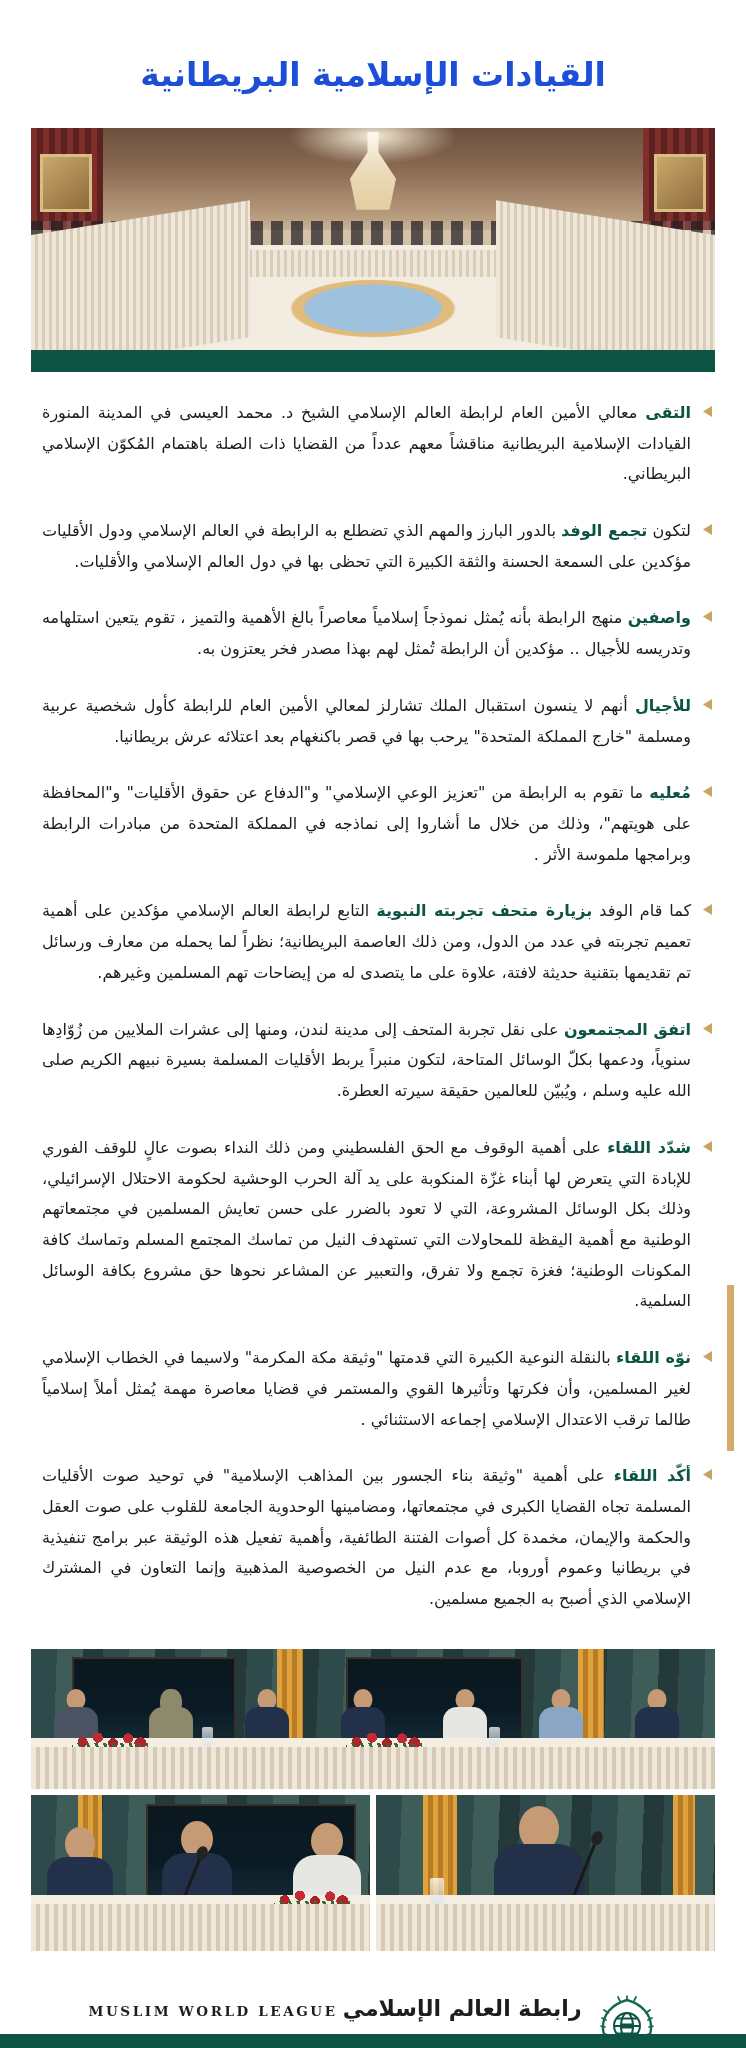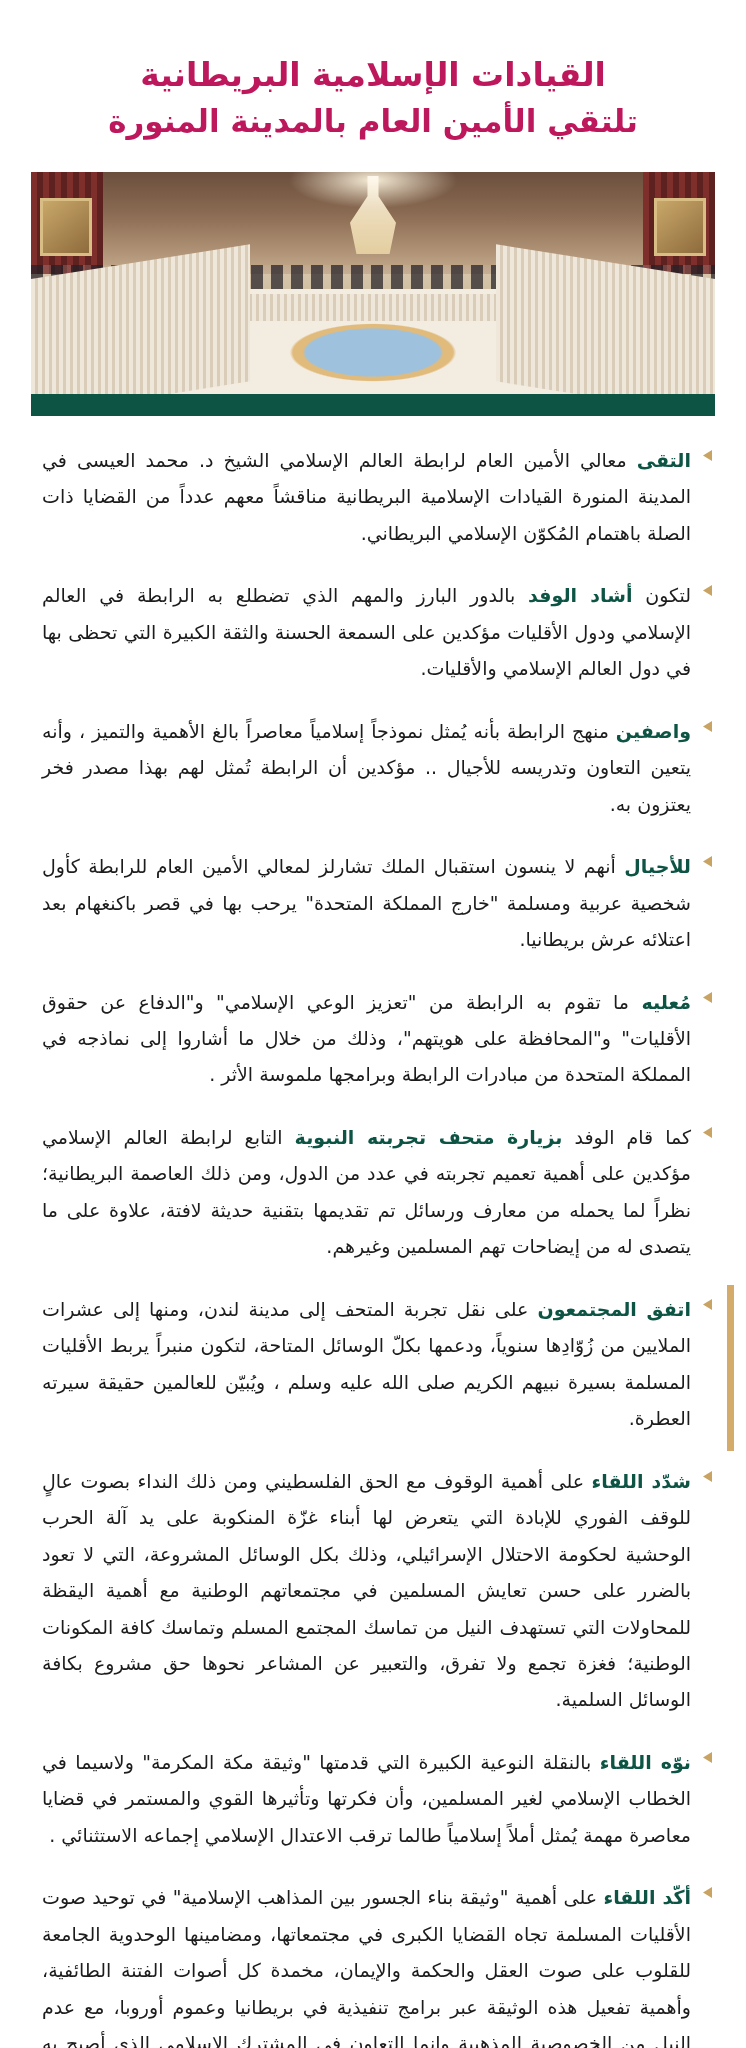--- a/index.html
+++ b/index.html
@@ -15,21 +15,21 @@
     min-height:2048px;
     overflow:hidden;
   }
 
   
   .title-block{
     padding:52px 60px 0 60px;
     text-align:center;
   }
   .title-line{
-    color:#be185d;
+    color:#1d4ed8;
     font-family:"DejaVu Sans", sans-serif;
     font-weight:700;
     font-size:33px;
     line-height:1.42;
     letter-spacing:0.4px;
     direction:rtl;
     white-space:nowrap;
   }
   .title-line.l2{ font-size:31px; }
 
@@ -121,21 +121,21 @@
     color:#c9a362;
     font-size:13px;
     line-height:1;
   }
   .bullet svg{ display:block; margin:0 auto; }
   .para{
     flex:1 1 auto;
     direction:rtl;
     text-align:justify;
     color:#1c1c1c;
-    font-size:19px;
+    font-size:16px;
     line-height:1.92;
     font-family:"DejaVu Sans", sans-serif;
   }
   .para .lead{
     color:#0d5445;
     font-weight:700;
   }
 
   
   .gold-rule{
@@ -286,21 +286,20 @@
     left:0; right:0; bottom:0;
     height:27px;
     background:#0d5445;
   }
 </style>
 </head>
 <body>
 
 <div class="title-block">
   <div class="title-line l1">القيادات الإسلامية البريطانية</div>
-  <div class="title-line l2">تلتقي الأمين العام بالمدينة المنورة</div>
 </div>
 
 <div class="hero-wrap">
   <div class="hero">
     <div class="hero-ceiling"></div>
     <div class="chandelier"></div>
     <div class="hero-drape-l"></div>
     <div class="hero-drape-r"></div>
     <div class="hero-pic-l"></div>
     <div class="hero-pic-r"></div>
@@ -324,30 +323,30 @@
     </span>
     <p class="para"><span class="lead">التقى</span><span> معالي الأمين العام لرابطة العالم الإسلامي الشيخ د. محمد العيسى في المدينة المنورة القيادات الإسلامية البريطانية مناقشاً معهم عدداً من القضايا ذات الصلة باهتمام المُكوّن الإسلامي البريطاني.</span></p>
   </div>
 
   <div class="item">
     <span class="bullet">
       <svg width="9" height="11" viewBox="0 0 9 11">
           <polygon points="9,0 9,11 0,5.5" fill="#c9a362"></polygon>
         </svg>
     </span>
-    <p class="para"><span>لتكون </span><span class="lead">أشاد الوفد</span><span> بالدور البارز والمهم الذي تضطلع به الرابطة في العالم الإسلامي ودول الأقليات مؤكدين على السمعة الحسنة والثقة الكبيرة التي تحظى بها في دول العالم الإسلامي والأقليات.</span></p>
-  </div>
-
-  <div class="item">
-    <span class="bullet">
-      <svg width="9" height="11" viewBox="0 0 9 11">
-          <polygon points="9,0 9,11 0,5.5" fill="#c9a362"></polygon>
-        </svg>
-    </span>
-    <p class="para"><span class="lead">واصفين</span><span> منهج الرابطة بأنه يُمثل نموذجاً إسلامياً معاصراً بالغ الأهمية والتميز ، وأنه يتعين التعاون وتدريسه للأجيال .. مؤكدين أن الرابطة تُمثل لهم بهذا مصدر فخر يعتزون به.</span></p>
+    <p class="para"><span>لتكون </span><span class="lead">تجمع الوفد</span><span> بالدور البارز والمهم الذي تضطلع به الرابطة في العالم الإسلامي ودول الأقليات مؤكدين على السمعة الحسنة والثقة الكبيرة التي تحظى بها في دول العالم الإسلامي والأقليات.</span></p>
+  </div>
+
+  <div class="item">
+    <span class="bullet">
+      <svg width="9" height="11" viewBox="0 0 9 11">
+          <polygon points="9,0 9,11 0,5.5" fill="#c9a362"></polygon>
+        </svg>
+    </span>
+    <p class="para"><span class="lead">واصفين</span><span> منهج الرابطة بأنه يُمثل نموذجاً إسلامياً معاصراً بالغ الأهمية والتميز ، تقوم يتعين استلهامه وتدريسه للأجيال .. مؤكدين أن الرابطة تُمثل لهم بهذا مصدر فخر يعتزون به.</span></p>
   </div>
 
   <div class="item">
     <span class="bullet">
       <svg width="9" height="11" viewBox="0 0 9 11">
           <polygon points="9,0 9,11 0,5.5" fill="#c9a362"></polygon>
         </svg>
     </span>
     <p class="para"><span class="lead">للأجيال</span><span> أنهم لا ينسون استقبال الملك تشارلز لمعالي الأمين العام للرابطة كأول شخصية عربية ومسلمة "خارج المملكة المتحدة" يرحب بها في قصر باكنغهام بعد اعتلائه عرش بريطانيا.</span></p>
   </div>

